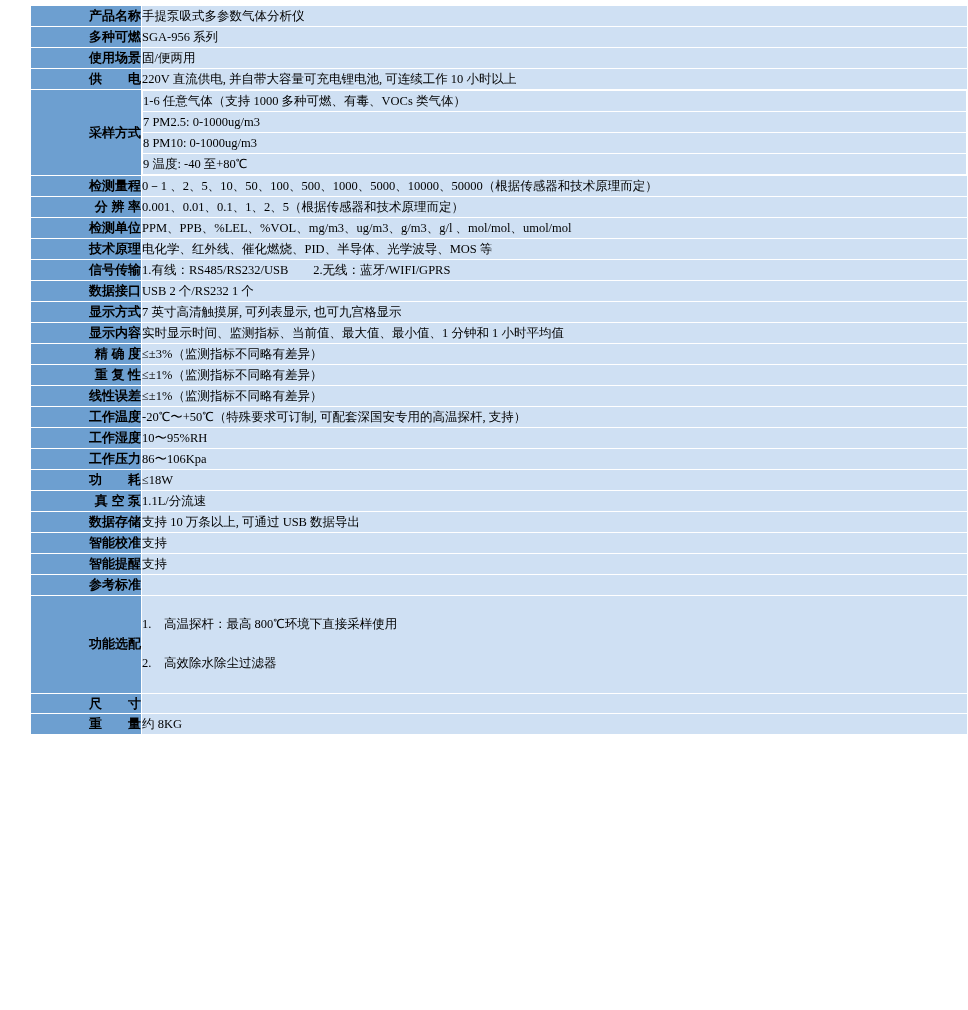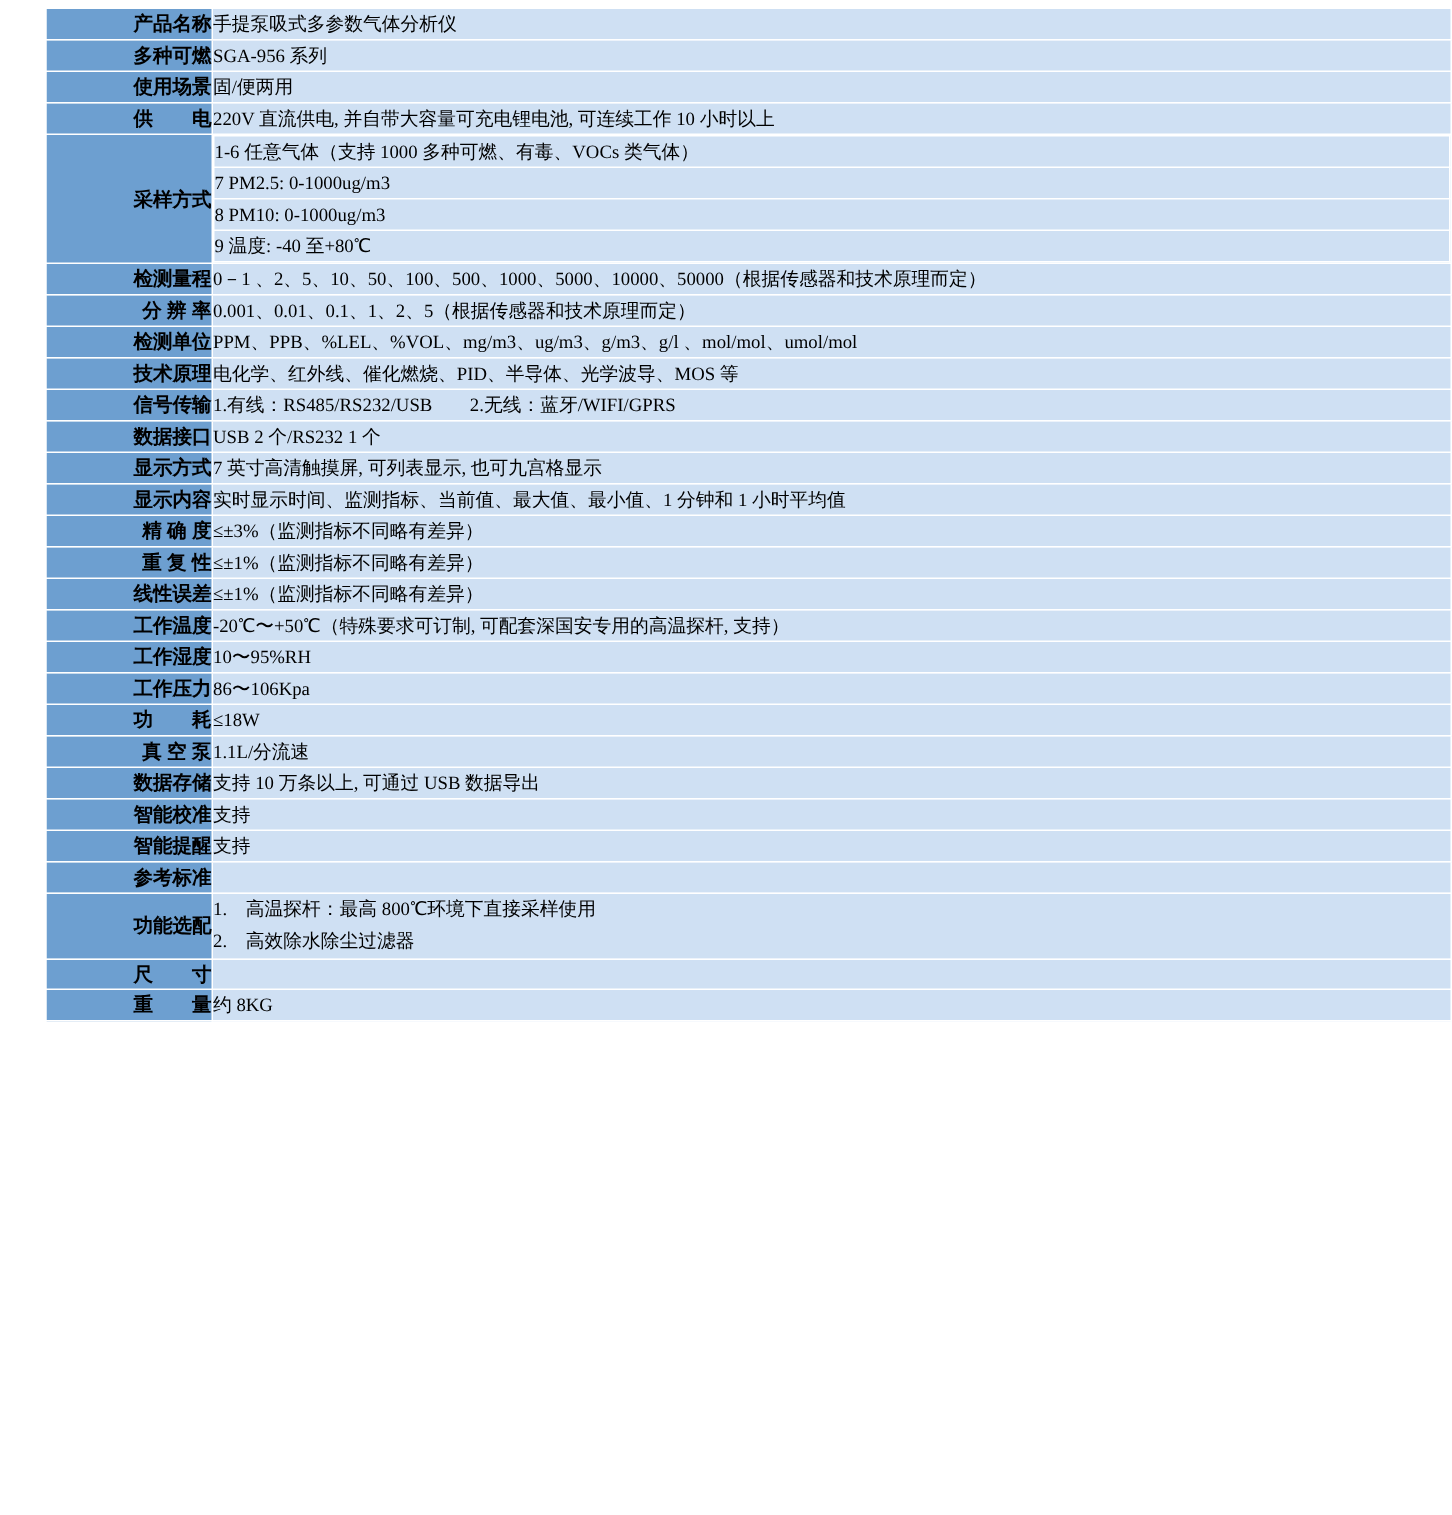--- a/index.html
+++ b/index.html
@@ -53,20 +53,21 @@
     background: #cfe0f3;
     font-size: 12.5px;
     padding: 5px 8px;
     color: #000;
   }
   .nested tr:last-child td {
     border-bottom: none;
   }
   .std-list div {
     line-height: 1.72;
+    margin-top: 18px;
   }
   .opt-list div {
     line-height: 1.9;
   }
 </style>
 </head>
 <body>
 
 <table id="spec-table">
   <tbody>

